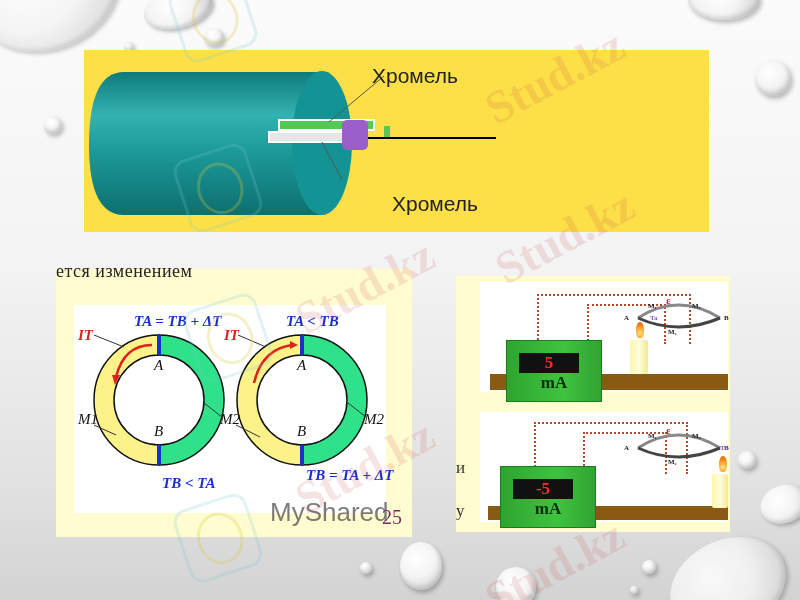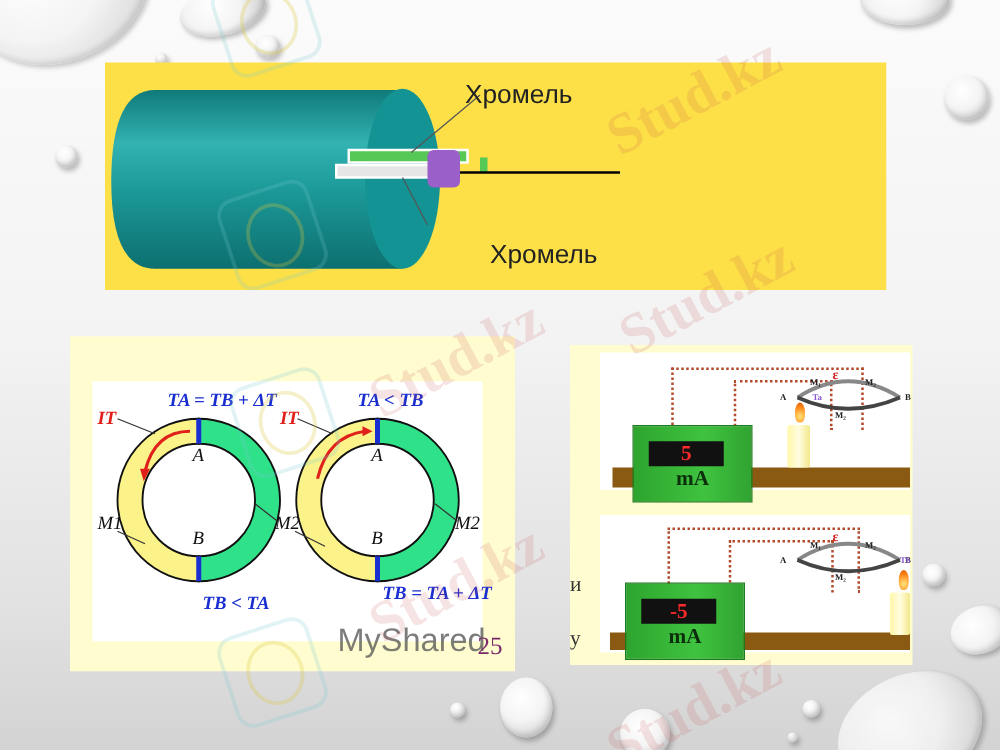--- a/index.html
+++ b/index.html
@@ -71,20 +71,21 @@
     <rect x="258" y="70" width="26" height="30" rx="5" fill="#9a5fc8"></rect>
     <line x1="284" y1="88" x2="412" y2="88" stroke="#000" stroke-width="2"></line>
     <line x1="245" y1="72" x2="300" y2="26" stroke="#555" stroke-width="1"></line>
     <line x1="238" y1="92" x2="258" y2="130" stroke="#555" stroke-width="1"></line>
   </svg>
   <span class="label-ru" style="left:288px;top:14px">Хромель</span>
   <span class="label-ru" style="left:308px;top:142px">Хромель</span>
 </div>
 
 <div class="panel" id="rings">
+  <span class="heading-cut">ется изменением</span>
   <div id="rings-inner">
     <svg width="312" height="208" style="position:absolute;left:0;top:0">
 
       <path d="M85,30 A65,65 0 0 0 85,160 L85,140 A45,45 0 0 1 85,50 Z" fill="#fbf38a" stroke="#111" stroke-width="1.5"></path>
       <path d="M85,30 A65,65 0 0 1 85,160 L85,140 A45,45 0 0 0 85,50 Z" fill="#2fe28a" stroke="#111" stroke-width="1.5"></path>
       <line x1="85" y1="30" x2="85" y2="50" stroke="#1a2fd0" stroke-width="4"></line>
       <line x1="85" y1="140" x2="85" y2="160" stroke="#1a2fd0" stroke-width="4"></line>
       <path d="M78,40 Q50,40 42,72" fill="none" stroke="#e0201a" stroke-width="2.5"></path>
       <polygon points="38,70 46,70 41,80" fill="#e0201a"></polygon>
       <line x1="20" y1="30" x2="50" y2="42" stroke="#333" stroke-width="1"></line>

